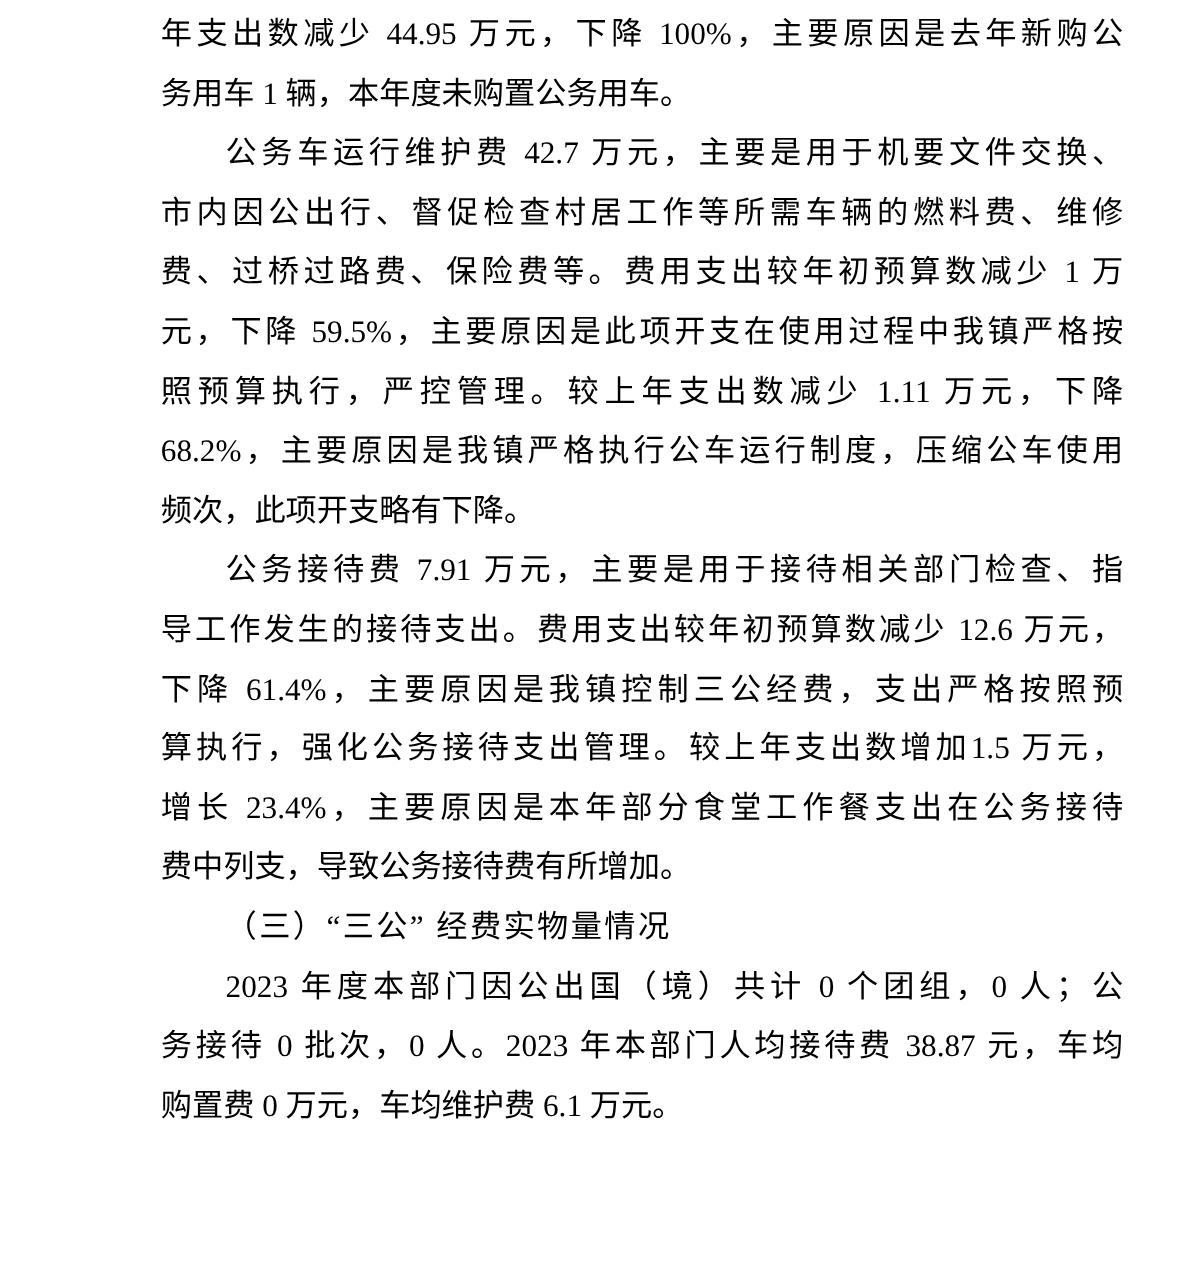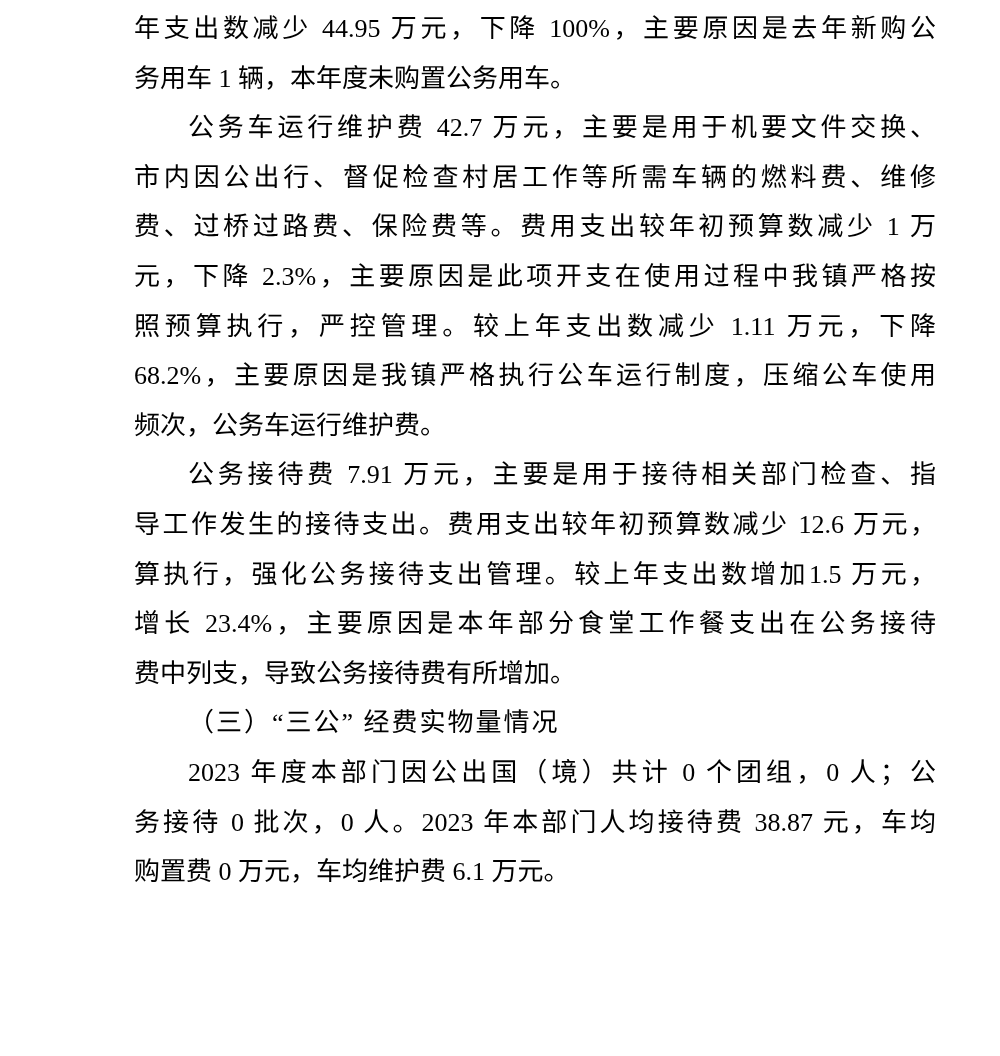--- a/index.html
+++ b/index.html
@@ -50,26 +50,27 @@
 </head>
 <body style="background: rgb(255, 255, 255);">
 
 <div class="page">
   <div class="content">
     <div class="line">年支出数减少 44.95 万元，下降 100%，主要原因是去年新购公</div>
     <div class="line last">务用车 1 辆，本年度未购置公务用车。</div>
     <div class="line indent">公务车运行维护费 42.7 万元，主要是用于机要文件交换、</div>
     <div class="line">市内因公出行、督促检查村居工作等所需车辆的燃料费、维修</div>
     <div class="line">费、过桥过路费、保险费等。费用支出较年初预算数减少 1 万</div>
-    <div class="line">元，下降 2.3%，主要原因是此项开支在使用过程中我镇严格按</div>
+    <div class="line">元，下降 59.5%，主要原因是此项开支在使用过程中我镇严格按</div>
     <div class="line">照预算执行，严控管理。较上年支出数减少 1.11 万元，下降</div>
     <div class="line">68.2%，主要原因是我镇严格执行公车运行制度，压缩公车使用</div>
-    <div class="line last">频次，公务车运行维护费。</div>
+    <div class="line last">频次，此项开支略有下降。</div>
     <div class="line indent">公务接待费 7.91 万元，主要是用于接待相关部门检查、指</div>
     <div class="line">导工作发生的接待支出。费用支出较年初预算数减少 12.6 万元，</div>
+    <div class="line">下降 61.4%，主要原因是我镇控制三公经费，支出严格按照预</div>
     <div class="line">算执行，强化公务接待支出管理。较上年支出数增加1.5 万元，</div>
     <div class="line">增长 23.4%，主要原因是本年部分食堂工作餐支出在公务接待</div>
     <div class="line last">费中列支，导致公务接待费有所增加。</div>
     <div class="line heading indent">（三）“三公” 经费实物量情况</div>
     <div class="line indent">2023 年度本部门因公出国（境）共计 0 个团组，0 人；公</div>
     <div class="line">务接待 0 批次，0 人。2023 年本部门人均接待费 38.87 元，车均</div>
     <div class="line last">购置费 0 万元，车均维护费 6.1 万元。</div>
   </div>
 </div>
 

